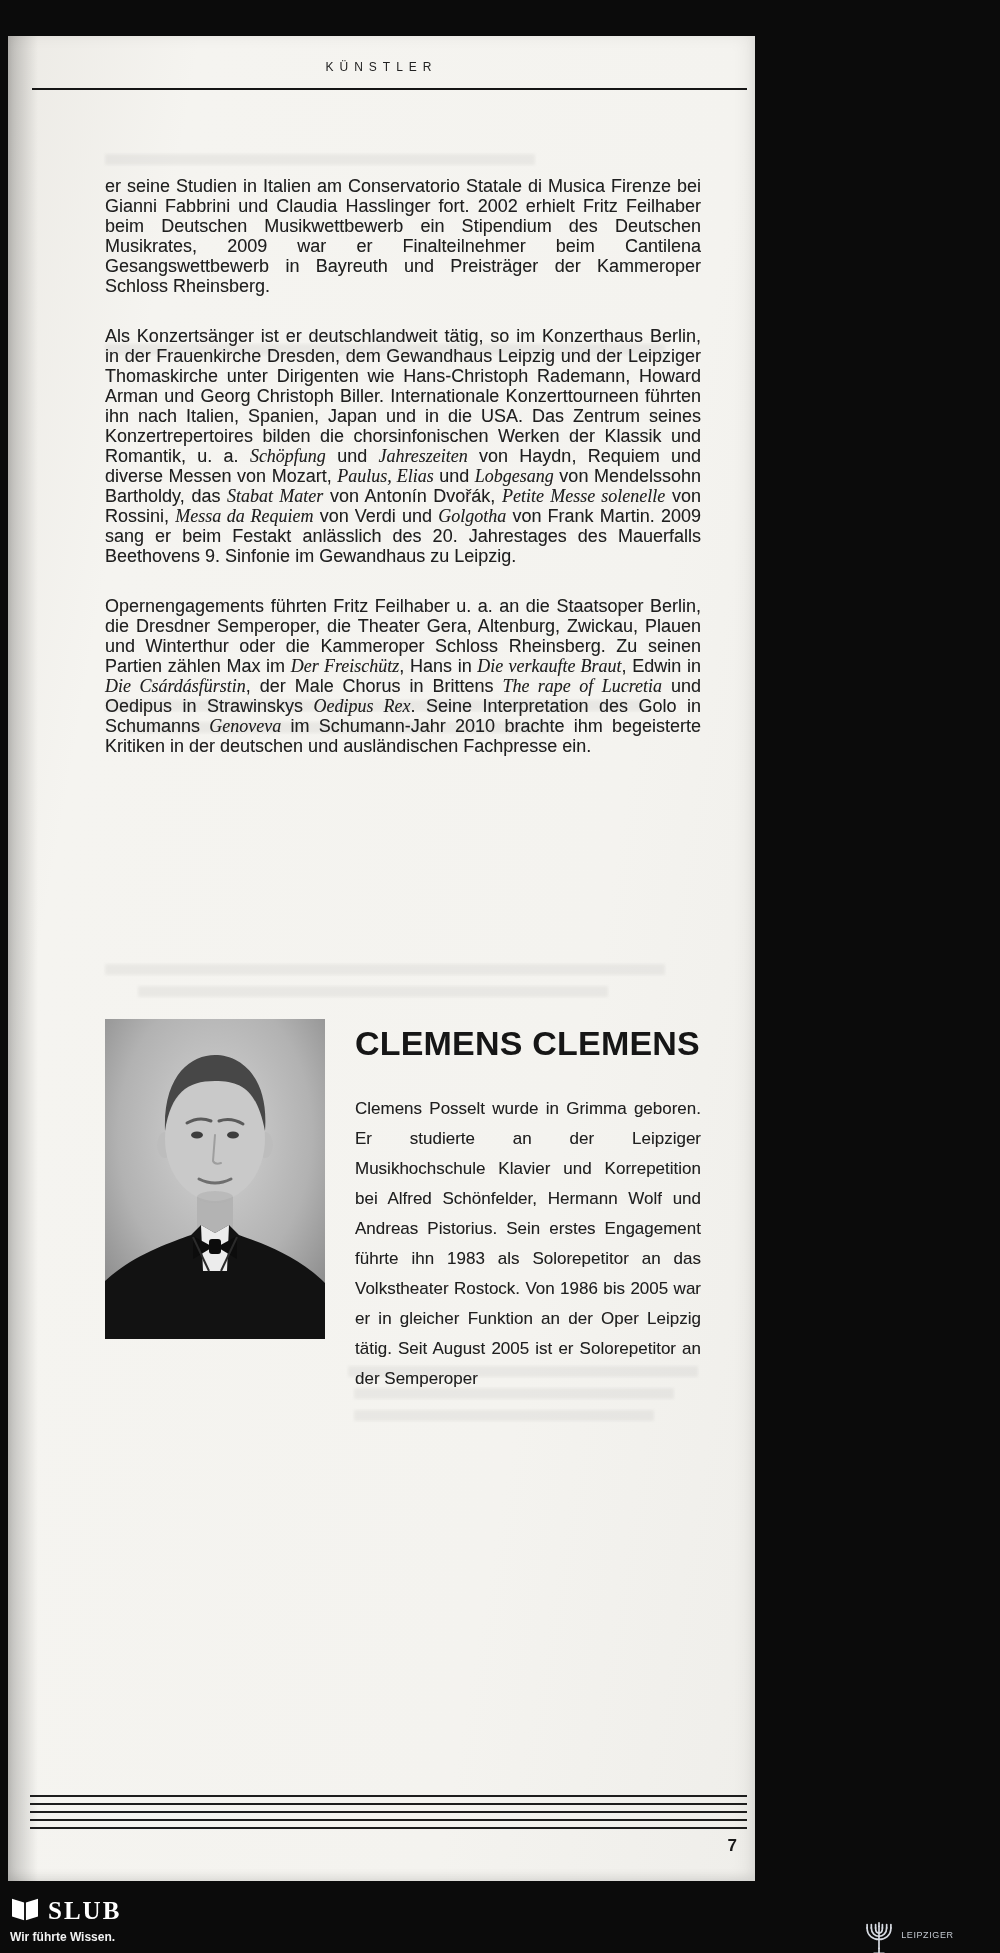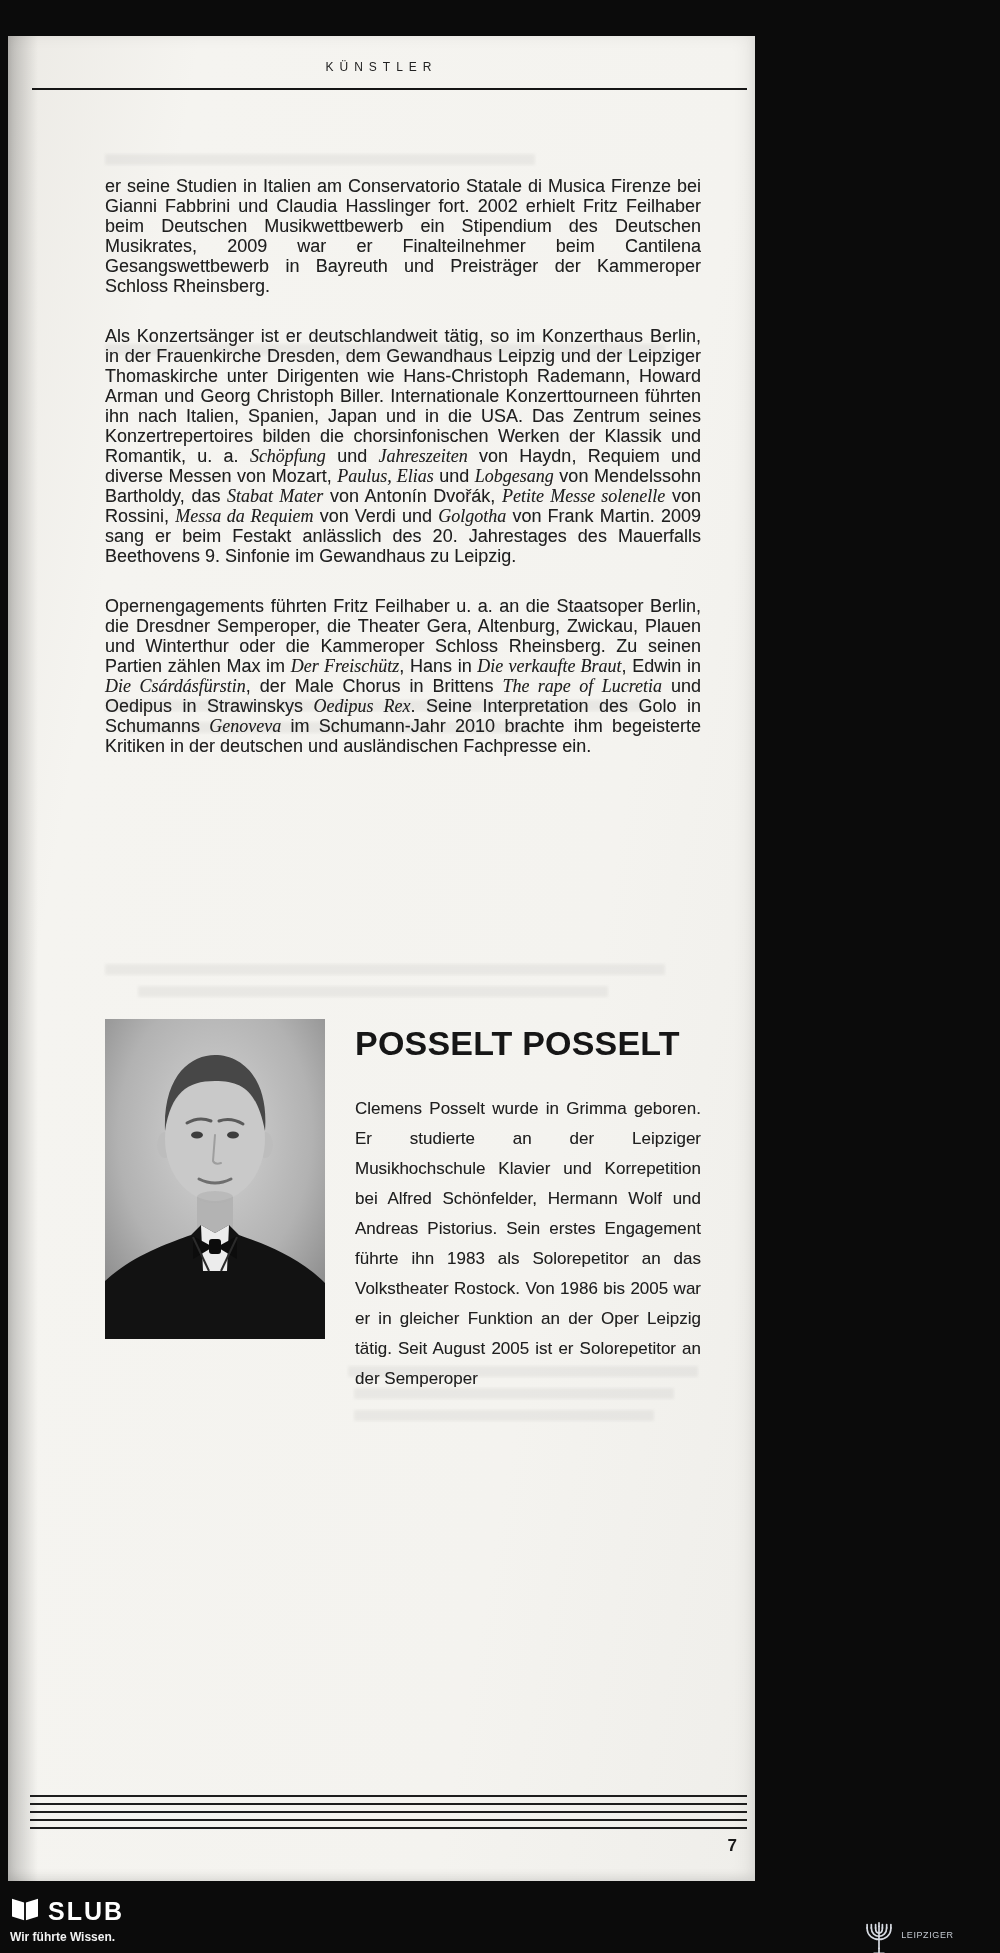--- a/index.html
+++ b/index.html
@@ -119,21 +119,21 @@
     filter: blur(1.5px);
     pointer-events: none;
   }
   
   .slub {
     position: absolute;
     left: 10px;
     top: 1896px;
     color: #ffffff;
   }
-  .slub-row { display: flex; align-items: center; gap: 8px; }
+  .slub-row { display: flex; align-items: center; gap: 8px; font-family: Liberation Serif, serif; }
   .slub-name {
     font-size: 25px;
     font-weight: 700;
     letter-spacing: 2px;
     line-height: 26px;
   }
   .slub-tagline {
     font-size: 12px;
     font-weight: 700;
     margin-top: 4px;
@@ -208,21 +208,21 @@
         <path d="M0,320 L0,262 C28,236 64,224 86,216 L96,206 L110,214 L124,206 L134,216 C156,224 192,236 220,264 L220,320 Z" fill="#121212"></path>
         <path d="M96,206 L110,214 L124,206 L122,252 L98,252 Z" fill="#ececec"></path>
         <path d="M108,228 l-20,-11 l0,23 z" fill="#0c0c0c"></path>
         <path d="M112,228 l20,-11 l0,23 z" fill="#0c0c0c"></path>
         <rect x="104" y="220" width="12" height="15" rx="3" fill="#0c0c0c"></rect>
         <path d="M88,218 L104,252" stroke="#2b2b2b" stroke-width="2"></path>
         <path d="M132,218 L116,252" stroke="#2b2b2b" stroke-width="2"></path>
       </svg>
     </div>
 
-    <h1 class="section-title">POSSELT POSSELT</h1>
+    <h1 class="section-title">CLEMENS CLEMENS</h1>
 
     <div class="bio">Clemens Posselt wurde in Grimma geboren. Er studierte an der Leipziger Musikhochschule Klavier und Korrepetition bei Alfred Schönfelder, Hermann Wolf und Andreas Pistorius. Sein erstes Engagement führte ihn 1983 als Solorepetitor an das Volkstheater Rostock. Von 1986 bis 2005 war er in gleicher Funktion an der Oper Leipzig tätig. Seit August 2005 ist er Solorepetitor an der Semperoper</div>
 
     <div class="staff">
       <div class="staff-line"></div>
       <div class="staff-line"></div>
       <div class="staff-line"></div>
       <div class="staff-line"></div>
       <div class="staff-line"></div>
     </div>

